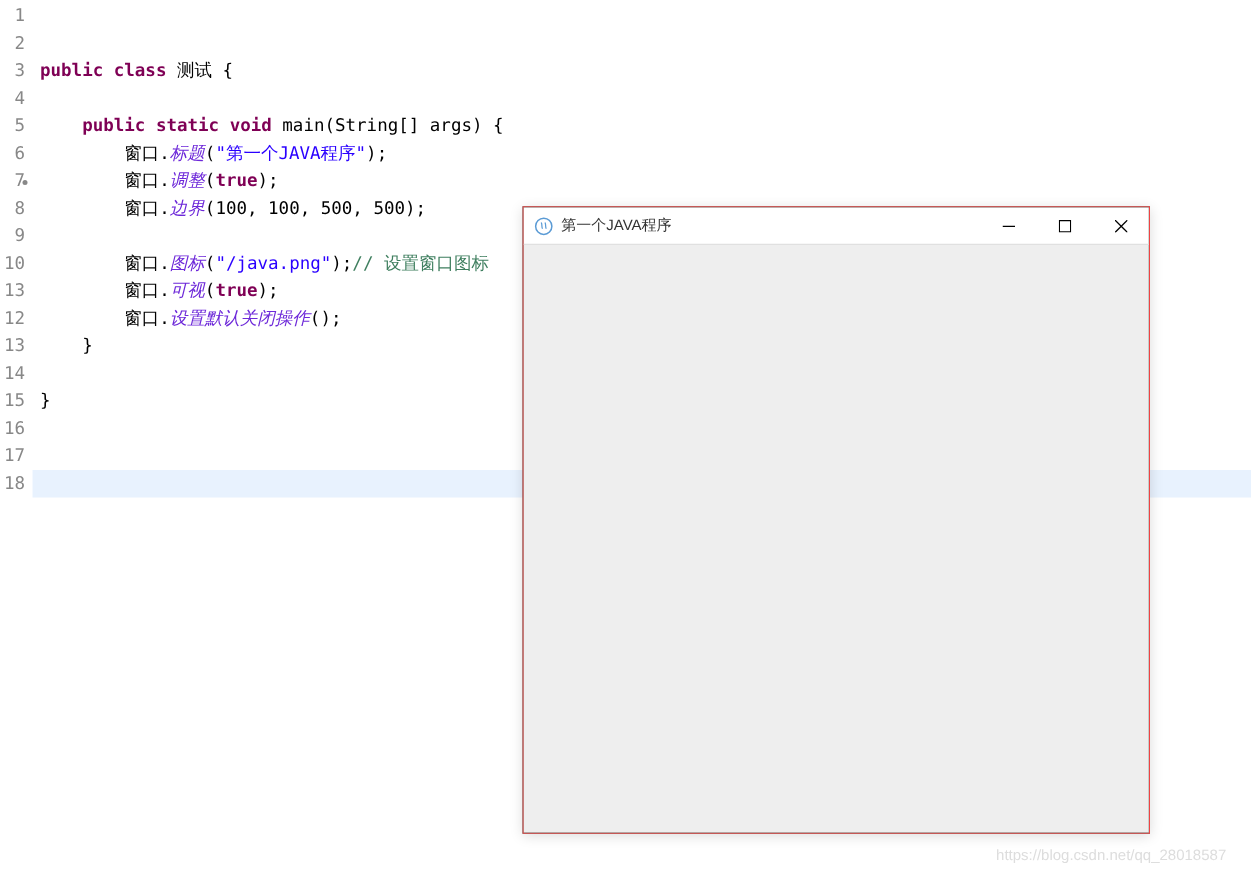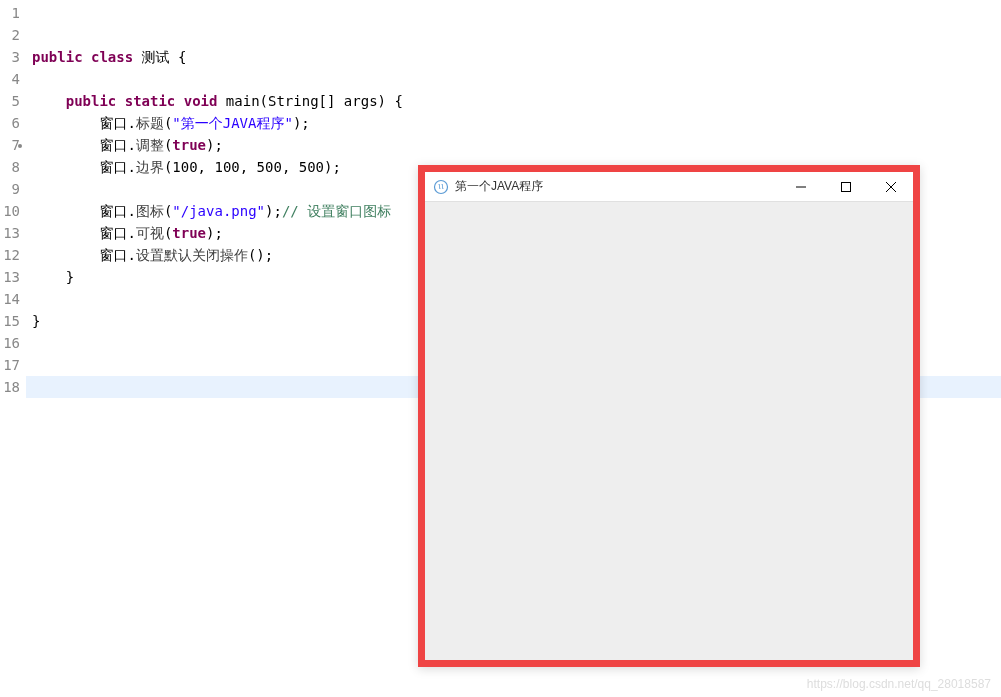--- a/index.html
+++ b/index.html
@@ -58,30 +58,30 @@
       position: absolute;
       left: -26px;
       right: 0;
       height: 22px;
       background: #e8f2fe;
       z-index: -1;
     }
     .kw { color: #7f0055; font-weight: bold; }
     .str { color: #2a00ff; }
     .com { color: #3f7f5f; margin-top: 37px; }
-    .it { color: #404040; }
+    .it { font-style: italic; color: #6d28d9; }
     .plain { color: #000; }
     .java-window {
       position: absolute;
       left: 418px;
       top: 165px;
       width: 502px;
       height: 502px;
       background: #0f766e;
-      border: 7px solid #ef4444;
+      border: 1px solid #ef4444;
       box-shadow: 0 2px 10px rgba(0,0,0,0.15);
     }
     .java-titlebar {
       height: 30px;
       background: #fff;
       display: flex;
       align-items: center;
       border-bottom: 1px solid #e0e0e0;
     }
     .java-icon {
@@ -112,21 +112,21 @@
       justify-content: center;
       color: #000;
     }
     .win-btn svg { width: 10px; height: 10px; }
     .java-content {
       height: calc(100% - 30px);
       background: #eeeeee;
     }
     .watermark {
       position: absolute;
-      right: 10px;
+      right: 20px;
       bottom: 6px;
       font-size: 12px;
       color: #ddd;
       font-family: Arial, sans-serif;
     }
   </style>
 </head>
 <body>
 
 <div class="editor">

